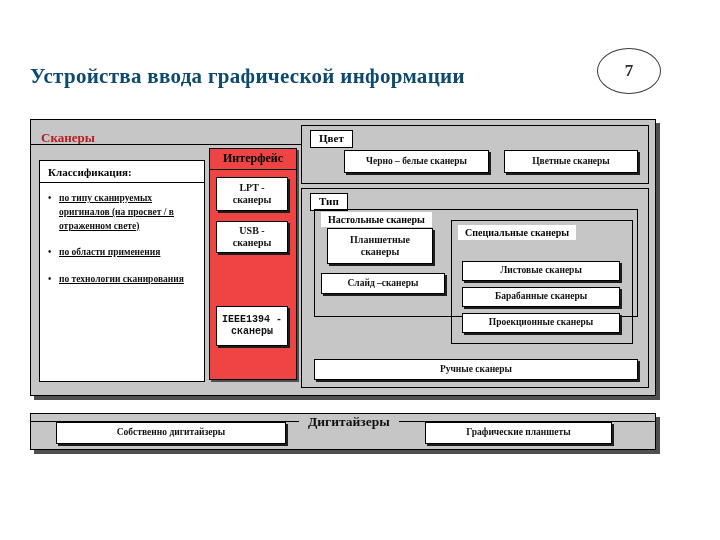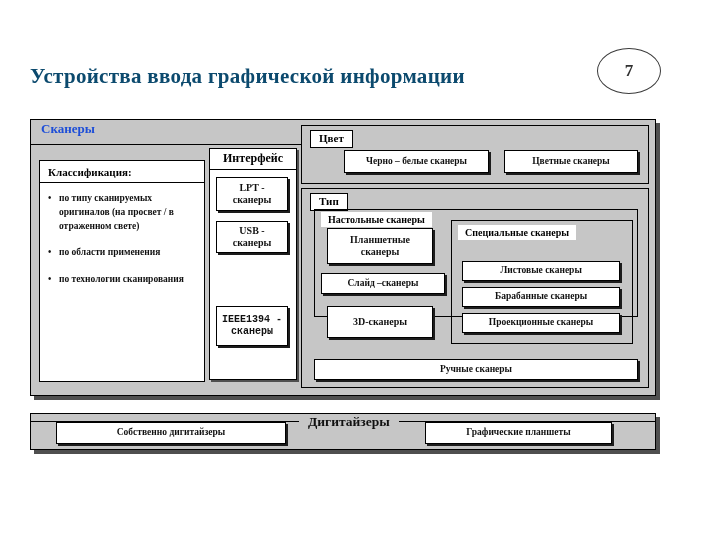--- a/index.html
+++ b/index.html
@@ -19,38 +19,38 @@
     border:1px solid #3a3a3a; border-radius:50%;
     display:flex; align-items:center; justify-content:center;
     font-size:17px; font-weight:bold; color:#303030; background:#fff;
   }
 
   .panel {
     position:absolute; background:#c6c6c6;
     border:1px solid #000; box-shadow:4px 4px 0 #4f4f4f;
   }
   .scanners-panel { left:30px; top:119px; width:626px; height:277px; }
-  .scanners-label { position:absolute; left:10px; top:1px; font-size:13px; font-weight:bold; color:#1d4ed8; }
+  .scanners-label { position:absolute; left:10px; top:10px; font-size:13px; font-weight:bold; color:#b91c1c; }
   .scanners-rule { position:absolute; left:0; top:24px; width:270px; height:1px; background:#000; }
 
   .class-box {
     position:absolute; left:8px; top:40px; width:166px; height:222px;
     background:#fff; border:1px solid #000; overflow:hidden;
   }
   .class-header { font-size:11px; font-weight:bold; padding:5px 8px 4px; border-bottom:1px solid #000; }
-  .class-list { list-style:none; padding:9px 4px 0 4px; }
+  .class-list { list-style:none; padding:9px 4px 0 4px;text-decoration:underline; }
   .class-list li {
     position:relative; font-size:9.5px; font-weight:bold; line-height:1.45;
     padding-left:15px; margin-bottom:13px; color:#111;
   }
   .class-list li::before { content:"\2022"; position:absolute; left:4px; }
 
   .iface-box {
     position:absolute; left:178px; top:28px; width:88px; height:232px;
-    background:#ffffff; border:1px solid #000; box-shadow:2px 2px 0 #4f4f4f;
+    background:#ef4444; border:1px solid #000; box-shadow:2px 2px 0 #4f4f4f;
   }
   .iface-label { font-size:12px; font-weight:bold; text-align:center; padding-top:2px; }
   .iface-rule { position:absolute; left:0; top:20px; width:100%; height:1px; background:#000; }
 
   .wbox {
     position:absolute; background:#fff; border:1px solid #000;
     box-shadow:2px 2px 0 #1c1c1c;
     display:flex; align-items:center; justify-content:center;
     text-align:center; font-weight:bold; font-size:10px; line-height:1.25;
     padding:2px; color:#111; overflow:hidden;
@@ -137,21 +137,20 @@
       <div class="wbox small clr-box">Цветные сканеры</div>
     </div>
 
     <div class="outline-box type-section">
       <div class="section-chip">Тип</div>
 
       <div class="desktop-box">
         <div class="strip-label">Настольные сканеры</div>
         <div class="wbox flatbed-box">Планшетные сканеры</div>
         <div class="wbox small slide-box">Слайд –сканеры</div>
-        <div class="wbox threed-box">3D-сканеры</div>
 
         <div class="special-box">
           <div class="strip-label">Специальные сканеры</div>
           <div class="wbox small sheet-box">Листовые сканеры</div>
           <div class="wbox small proj-box">Проекционные сканеры</div>
           <div class="wbox small drum-box">Барабанные сканеры</div>
         </div>
       </div>
 
       <div class="wbox small handheld-box">Ручные сканеры</div>

